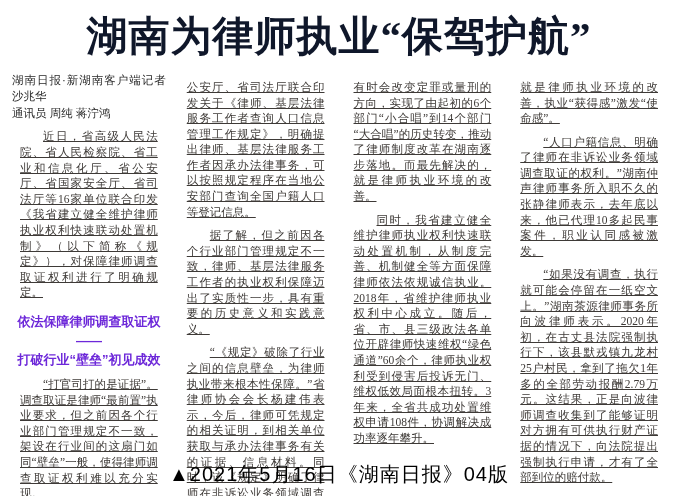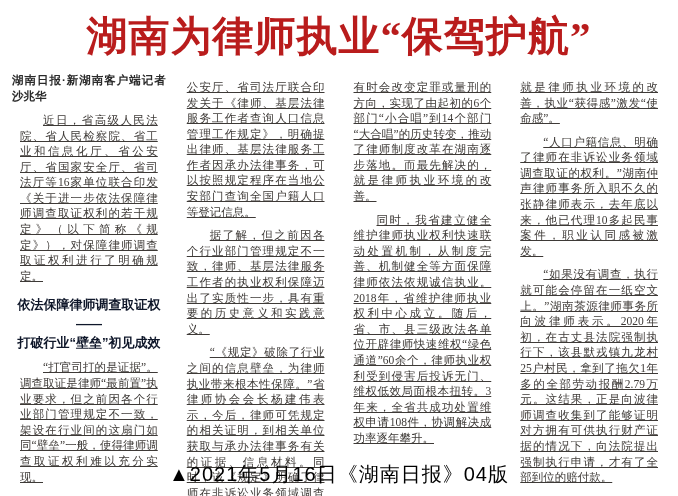--- a/index.html
+++ b/index.html
@@ -18,56 +18,56 @@
     padding: 12px 12px 0;
   }
   .headline {
     margin: 2px 0 12px;
     text-align: center;
     font-family: "Liberation Serif", "DejaVu Serif", serif;
     font-weight: 900;
     font-size: 41px;
     line-height: 1.12;
     letter-spacing: 1px;
-    color: #b91c1c;
+    color: #0f172a;
   }
   .cols {
     display: flex;
     gap: 13px;
   }
   .col {
     flex: 1 1 0;
     font-size: 11.5px;
     line-height: 15.6px;
     color: #3e3a37;
     text-align: justify;
     text-justify: inter-character;
   }
   .byline {
     font-family: "Liberation Sans", "DejaVu Sans", sans-serif;
-    font-weight: bold;
+    font-weight: normal;
     font-size: 11.5px;
     line-height: 16.5px;
     color: #2a2a2a;
     margin-bottom: 1px;
   }
   .col p {
     margin: 8px;
     text-indent: 2em;
     text-decoration: underline;
   }
   .col p.cont {
     text-indent: 0;
   }
   .subhead {
     font-family: "Liberation Sans", "DejaVu Sans", sans-serif;
     font-weight: bold;
     font-size: 13px;
     line-height: 19px;
-    color: #0f172a;
+    color: #6d28d9;
     text-align: center;
     margin: 11px 0 7px;
   }
   .footer-caption {
     position: absolute;
     left: 0;
     right: 0;
     bottom: 8px;
     text-align: center;
     font-family: "Liberation Sans", "DejaVu Sans", sans-serif;
@@ -82,22 +82,23 @@
 
 <div class="page">
 
   <h1 class="headline">湖南为律师执业“保驾护航”</h1>
 
   <div class="cols">
 
     <div class="col">
       <div class="byline">
         <div>湖南日报·新湖南客户端记者 沙兆华</div>
+        <div>通讯员 周纯 蒋泞鸿</div>
       </div>
-      <p>近日，省高级人民法院、省人民检察院、省工业和信息化厅、省公安厅、省国家安全厅、省司法厅等16家单位联合印发《关于进一步依法保障律师调查取证权利的若干规定》（以下简称《规定》），对保障律师调查取证权利进行了明确规定。</p>
+      <p>近日，省高级人民法院、省人民检察院、省工业和信息化厅、省公安厅、省国家安全厅、省司法厅等16家单位联合印发《我省建立健全维护律师执业权利快速联动处置机制》（以下简称《规定》），对保障律师调查取证权利进行了明确规定。</p>
       <h2 class="subhead">
         <span>依法保障律师调查取证权——</span><br>
         <span>打破行业“壁垒”初见成效</span>
       </h2>
       <p>“打官司打的是证据”。调查取证是律师“最前置”执业要求，但之前因各个行业部门管理规定不一致，架设在行业间的这扇门如同“壁垒”一般，使得律师调查取证权利难以充分实现。</p>
 
     </div>
 
     <div class="col">
       <p class="cont">公安厅、省司法厅联合印发关于《律师、基层法律服务工作者查询人口信息管理工作规定》，明确提出律师、基层法律服务工作者因承办法律事务，可以按照规定程序在当地公安部门查询全国户籍人口等登记信息。</p>

